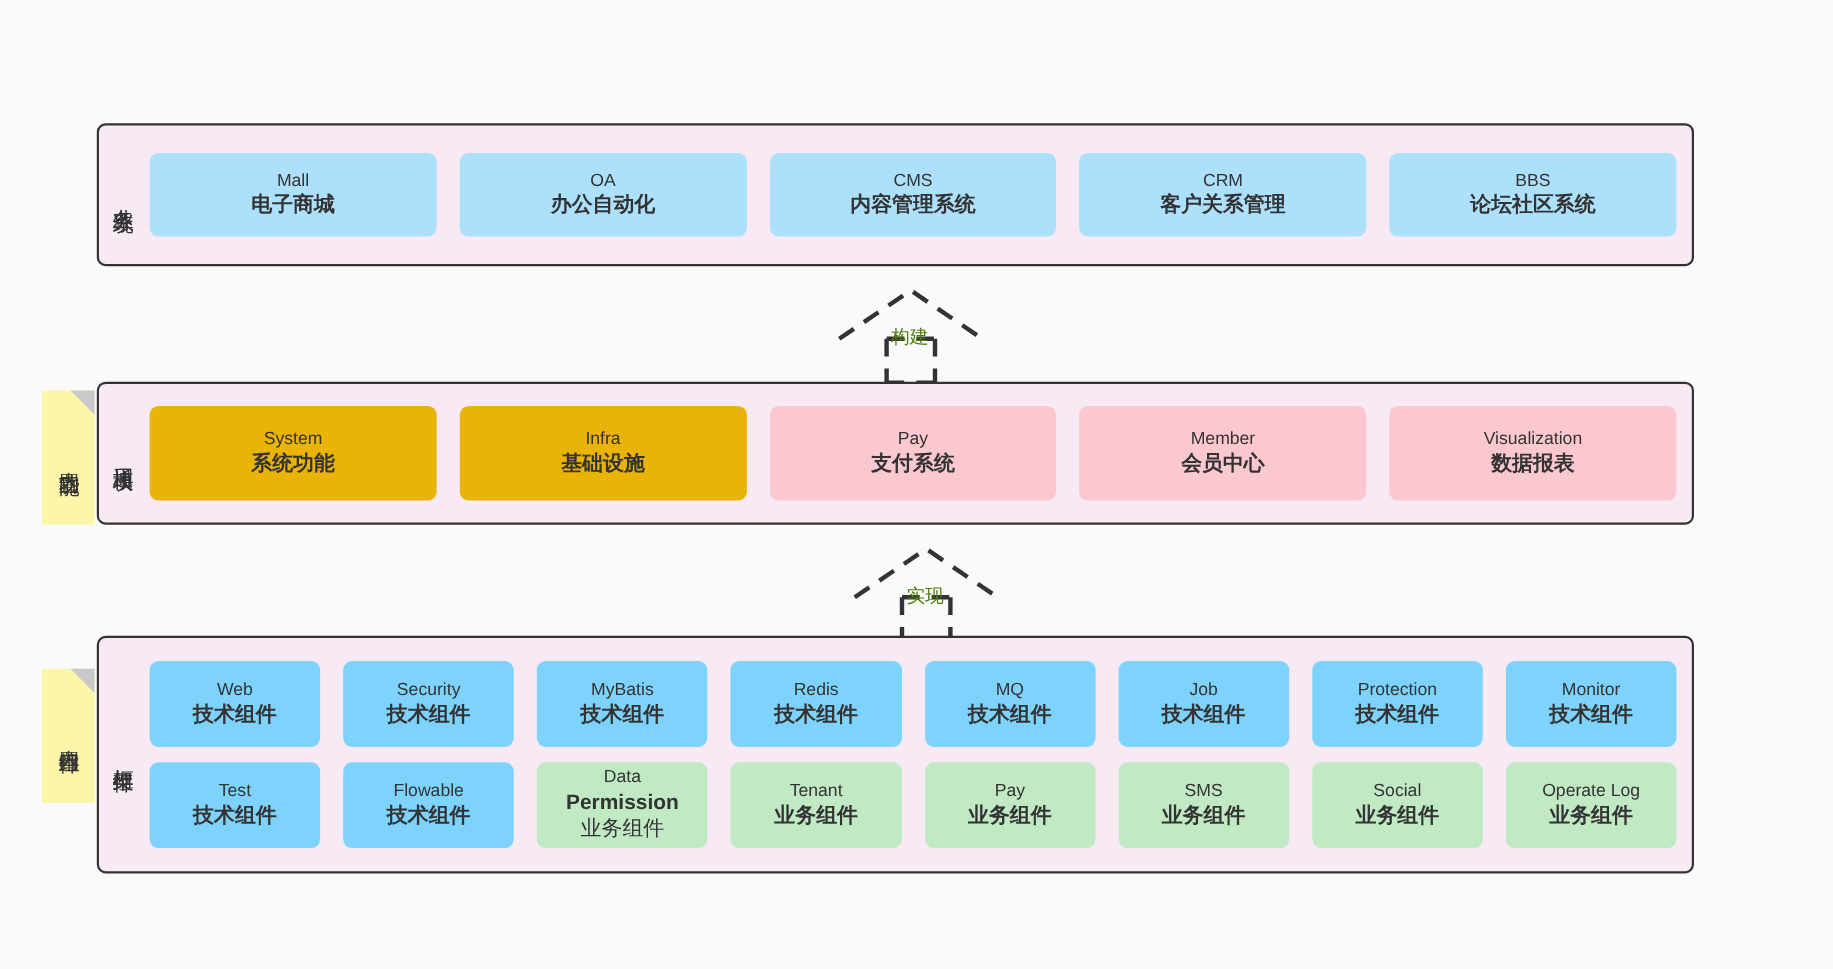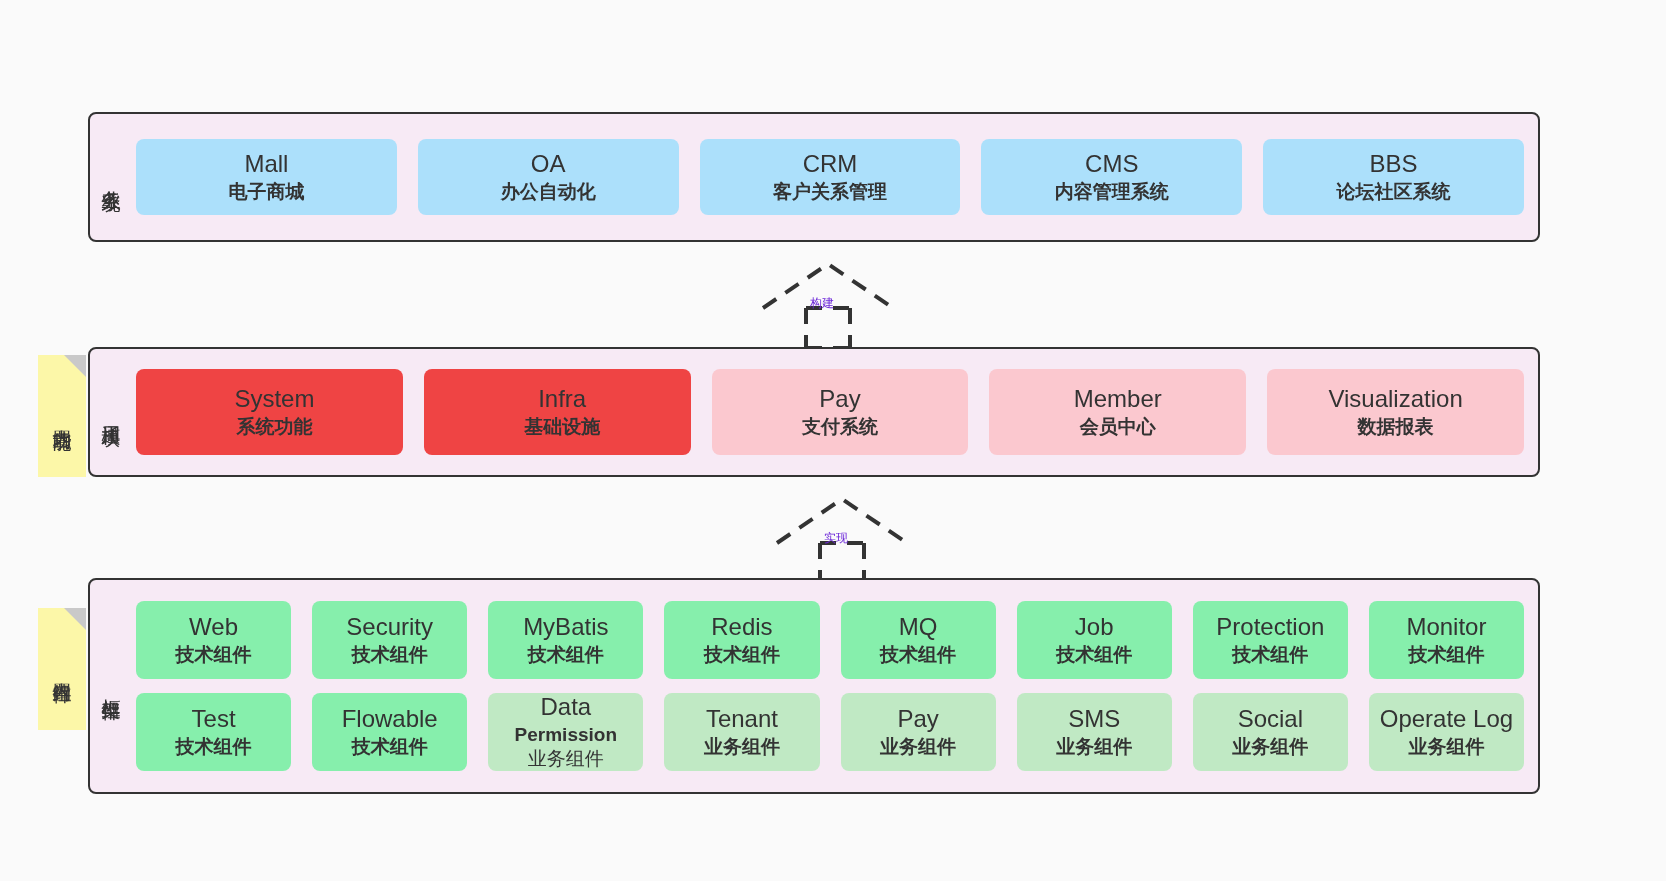--- a/index.html
+++ b/index.html
@@ -60,28 +60,28 @@
     box-sizing: border-box;
     border-radius: 8px;
     display: flex;
     flex-direction: column;
     align-items: center;
     justify-content: center;
     text-align: center;
     line-height: 1.28;
     user-select: none;
   }
-  .card .t1 { font-size: 24px; }
+  .card .t1 { font-size: 16px; }
   .card .t2 { font-size: 19px; font-weight: bold; }
   .card .t3 { font-size: 19px; }
 
   .c-blue       { background: #ace0fb; height: 76px; }
-  .c-red        { background: #ef4444; height: 86px; padding-left: 10px; }
+  .c-red        { background: #eab308; height: 86px; }
   .c-pink       { background: #fbc8cf; height: 86px; }
-  .c-green      { background: #86efac; height: 78px; }
+  .c-green      { background: #7dd3fc; height: 78px; }
   .c-lightgreen { background: #c0e9c4; height: 78px; }
 
   
   .note {
     position: absolute;
     box-sizing: border-box;
     background: #fcf7a8;
     display: flex;
     align-items: center;
     justify-content: center;
@@ -103,22 +103,22 @@
     border-left: 22px solid transparent;
   }
 
   
   .arrow {
     position: absolute;
     pointer-events: none;
   }
   .arrow .lbl {
     position: absolute;
-    font-size: 12px;
-    color: #6d28d9;
+    font-size: 17px;
+    color: #4d7c0f;
     white-space: nowrap;
     background: transparent;
     user-select: none;
   }
 </style>
 </head>
 <body>
 
 <div class="layer" style="left:88px; top:112px; width:1452px; height:130px;">
   <div class="layer-title">业务系统</div>
@@ -126,26 +126,26 @@
     <div class="row">
       <div class="card c-blue">
         <span class="t1">Mall</span>
         <span class="t2">电子商城</span>
       </div>
       <div class="card c-blue">
         <span class="t1">OA</span>
         <span class="t2">办公自动化</span>
       </div>
       <div class="card c-blue">
+        <span class="t1">CMS</span>
+        <span class="t2">内容管理系统</span>
+      </div>
+      <div class="card c-blue">
         <span class="t1">CRM</span>
         <span class="t2">客户关系管理</span>
-      </div>
-      <div class="card c-blue">
-        <span class="t1">CMS</span>
-        <span class="t2">内容管理系统</span>
       </div>
       <div class="card c-blue">
         <span class="t1">BBS</span>
         <span class="t2">论坛社区系统</span>
       </div>
     </div>
   </div>
 </div>
 
 <div class="arrow" style="left:758px; top:258px; width:150px; height:92px;">

